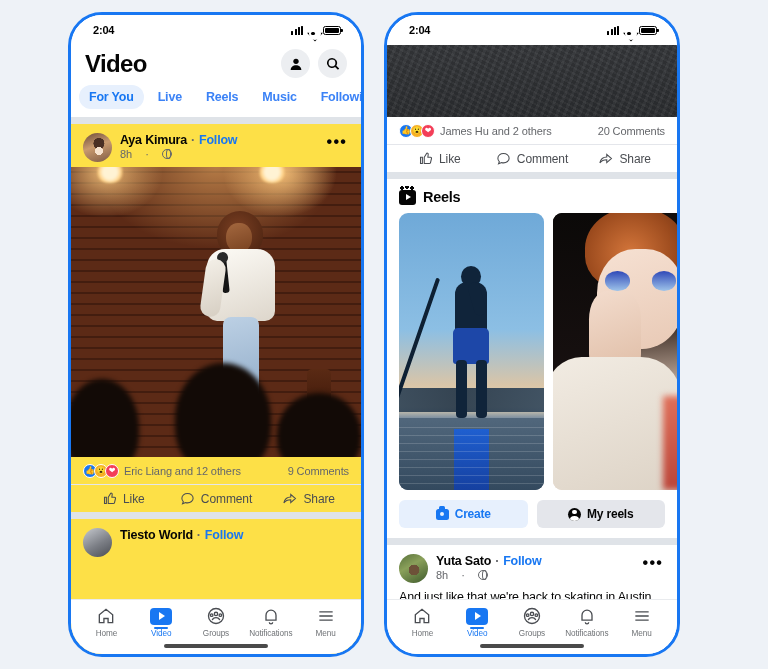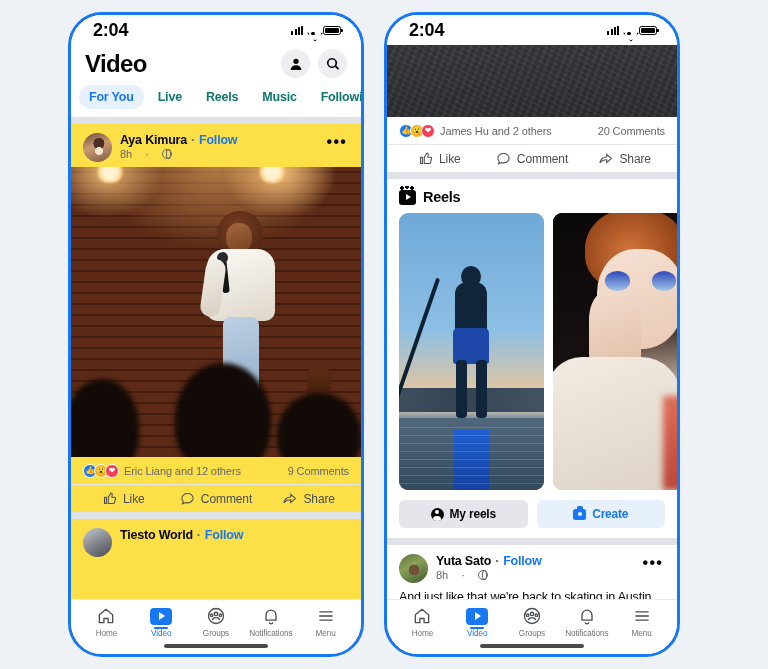--- a/index.html
+++ b/index.html
@@ -44,21 +44,21 @@
   .statusbar {
     height: 30px;
     flex: 0 0 30px;
     display: flex;
     align-items: center;
     justify-content: space-between;
     padding: 0 20px 0 22px;
     background: #fff;
   }
   .status-time {
-    font-size: 18px;
+    font-size: 11px;
     font-weight: bold;
     color: #000;
     letter-spacing: -0.2px;
   }
   .status-icons { display: flex; align-items: center; gap: 4px; }
   .sig { display: flex; align-items: flex-end; gap: 1.2px; height: 9px; }
   .sig i { display: block; width: 2px; background: #000; border-radius: 0.5px; }
   .sig i:nth-child(1) { height: 3.5px; }
   .sig i:nth-child(2) { height: 5.5px; }
   .sig i:nth-child(3) { height: 7.5px; }
@@ -114,21 +114,21 @@
     align-items: center;
     gap: 4px;
     padding: 7px 8px 8px 8px;
     white-space: nowrap;
     overflow: hidden;
     text-align: center;
   }
   .tab {
     font-size: 12.5px;
     font-weight: bold;
-    color: #0f766e;
+    color: #3b82f6;
     padding: 5px 10px;
     border-radius: 14px;
     letter-spacing: -0.2px;
   }
   .tab.active { color: #1877f2; background: #e7f0fd; }
 
   
   .feed {
     flex: 1 1 auto;
     overflow: hidden;
@@ -823,27 +823,27 @@
               <div class="mk-face"></div>
               <div class="mk-eye-l"></div>
               <div class="mk-eye-r"></div>
               <div class="mk-hand"></div>
               <div class="mk-shirt"></div>
               <div class="mk-redlight"></div>
             </div>
           </div>
         </div>
         <div class="reels-btns">
+          <div class="rbtn create">
+            <span class="cam-ico"></span>
+            <span>Create</span>
+          </div>
           <div class="rbtn myreels">
             <span class="person-ico"></span>
             <span>My reels</span>
-          </div>
-          <div class="rbtn create">
-            <span class="cam-ico"></span>
-            <span>Create</span>
           </div>
         </div>
       </div>
 
       <div class="divider"></div>
 
       <div class="post-head">
         <div class="avatar a-yuta"></div>
         <div class="ph-meta">
           <div class="ph-line1">

